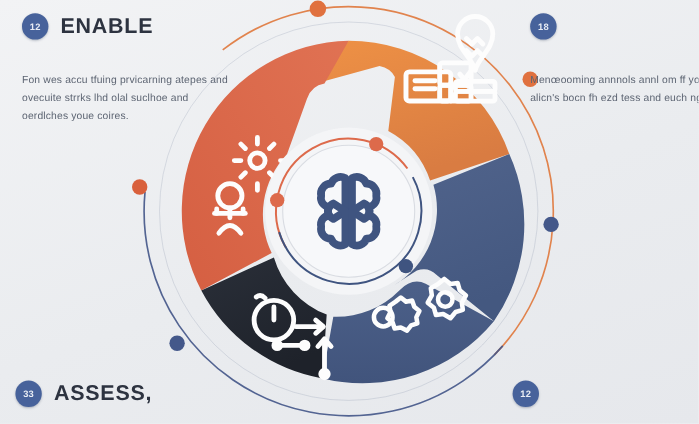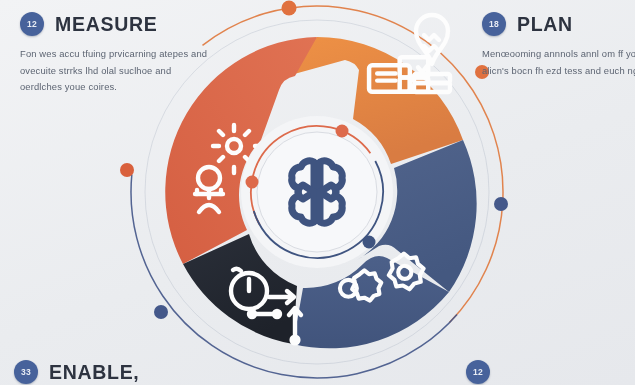--- a/index.html
+++ b/index.html
@@ -29,25 +29,25 @@
     display:flex; align-items:center; justify-content:center;
     color:#e8ecf4; font-size:8.5px; font-weight:bold;
     letter-spacing:.2px; flex:none;
     box-shadow:0 1px 2px rgba(40,55,85,.30);
   }
   .title {
     font-size:19.5px; font-weight:bold; color:#2d3340;
     letter-spacing:.7px; white-space:nowrap;
   }
   .body {
-    margin-top:10px; font-size:9.4px; line-height:16.5px;
+    margin-top:28px; font-size:9.4px; line-height:16.5px;
     color:#5c6472; letter-spacing:.15px;
     filter:blur(.22px);
   }
-  .block-bl .head, .block-br .head { margin-top:16px; }
+  .block-bl .head, .block-br .head { margin-top:2px; }
 
   
   #wheel { position:absolute; left:97px; top:-8px; width:440px; height:400px; }
   #wheel svg { display:block; overflow:visible; }
   .seg-icon { fill:none; stroke:#fdfdfd; stroke-width:4.4; stroke-linecap:round; stroke-linejoin:round; }
   .hub-icon { fill:none; stroke:#3f5480; stroke-width:7; stroke-linecap:round; stroke-linejoin:round; }
 </style>
 </head>
 <body>
 
@@ -194,37 +194,36 @@
       <circle cx="64" cy="320" r="7" fill="#44588A"></circle>
       <circle cx="245" cy="139" r="6.5" fill="#DD6A4B"></circle>
       <circle cx="155" cy="190" r="6.5" fill="#DD6A4B"></circle>
       <circle cx="272" cy="250" r="6.5" fill="#3F5480"></circle>
     </svg>
   </div>
 
   <div class="block block-tl">
     <div class="head">
       <span class="badge">12</span>
-      <span class="title">MEASURE</span>
+      <span class="title">ENABLE</span>
     </div>
     <div class="body">Fon wes accu tfuing prvicarning atepes and ovecuite strrks lhd olal suclhoe and oerdlches youe coires.</div>
   </div>
 
   <div class="block block-tr">
     <div class="head">
       <span class="badge">18</span>
-      <span class="title">PLAN</span>
     </div>
     <div class="body">Menœooming annnols annl om ff yoces fnur alicn's bocn fh ezd tess and euch ngonlgoty</div>
   </div>
 
   <div class="block block-bl">
     <div class="head">
       <span class="badge">33</span>
-      <span class="title">ENABLE,</span>
+      <span class="title">ASSESS,</span>
     </div>
   </div>
 
   <div class="block block-br">
     <div class="head">
       <span class="badge">12</span>
     </div>
   </div>
 
 </div>

